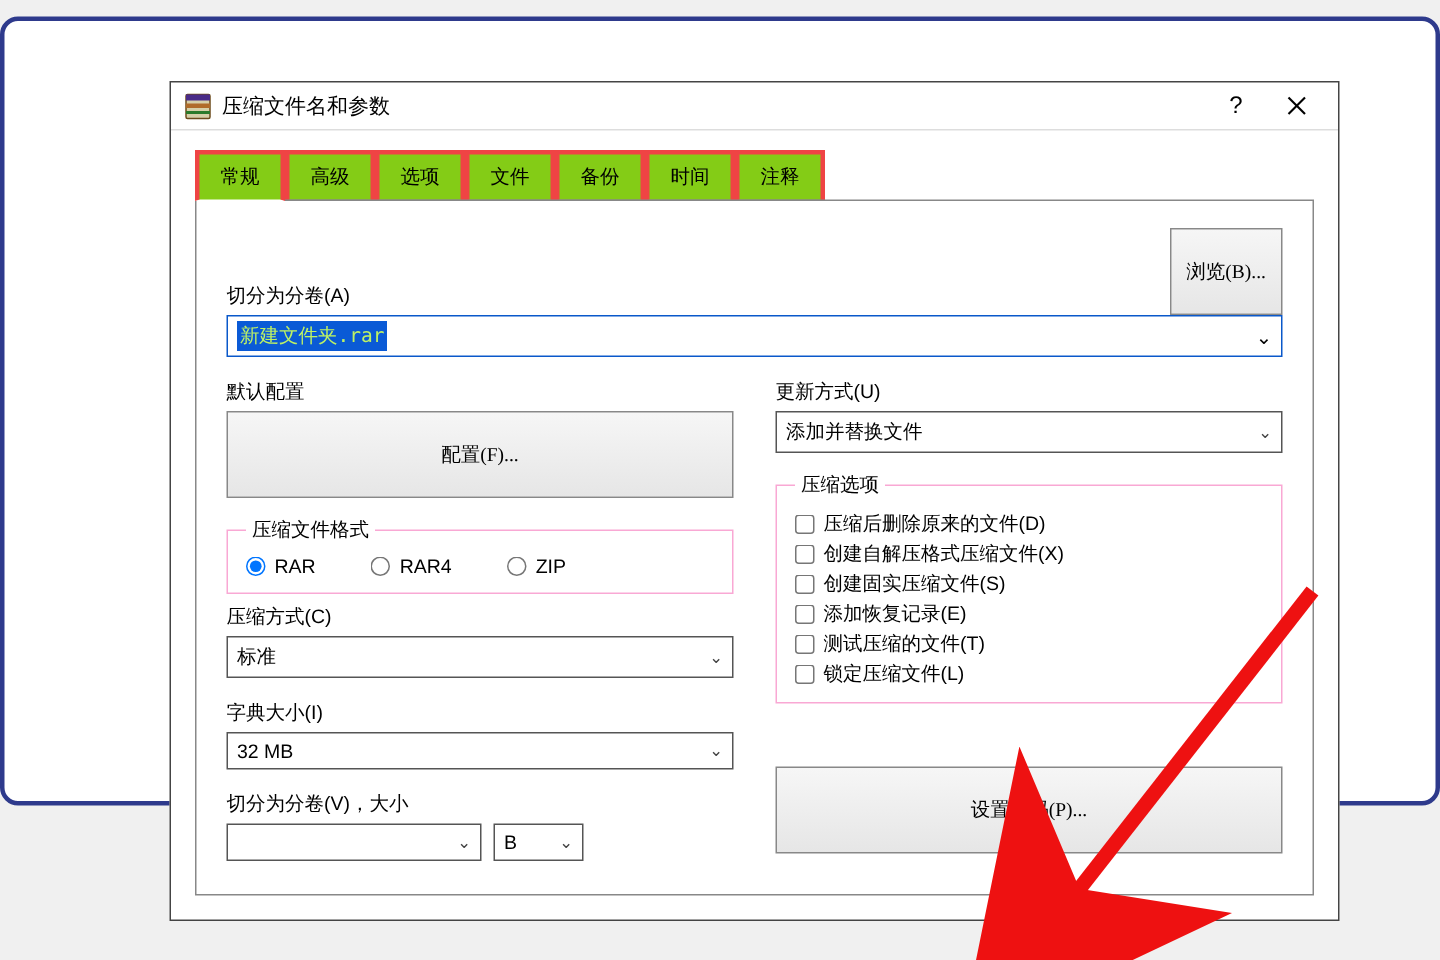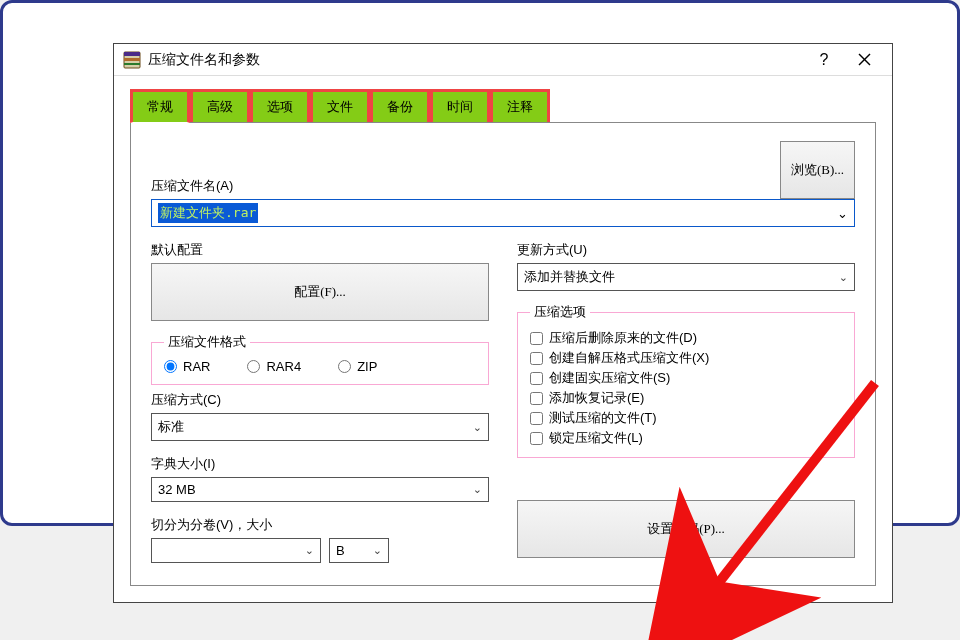--- a/index.html
+++ b/index.html
@@ -9,21 +9,21 @@
     font-family: "Microsoft YaHei", "SimSun", sans-serif;
     font-size: 13px;
     color: #000;
     width: 960px;
     height: 640px;
     position: relative;
     overflow: hidden;
   }
   .outer-frame {
     position: absolute;
-    left: 0; top: 0;
+    left: 0; top: 11px;
     width: 960px; height: 526px;
     border: 3px solid #2e3a8c;
     border-radius: 12px;
     background: #fff;
     padding: 20px;
   }
   .dialog {
     position: absolute;
     left: 110px; top: 40px;
     width: 780px;
@@ -172,21 +172,21 @@
       <div class="tab"><span>选项</span></div>
       <div class="tab"><span>文件</span></div>
       <div class="tab"><span>备份</span></div>
       <div class="tab"><span>时间</span></div>
       <div class="tab"><span>注释</span></div>
     </div>
 
     <div class="tab-panel">
 
       <div class="browse-row">
-        <div class="label">压缩文件名(A)</div>
+        <div class="label">切分为分卷(A)</div>
         <button class="btn"><span>浏览(B)...</span></button>
       </div>
       <div class="filename-input">
         <span class="selected-text">新建文件夹.rar</span>
         <span class="caret">⌄</span>
       </div>
 
       <div class="spacer"></div>
 
       <div class="row">

